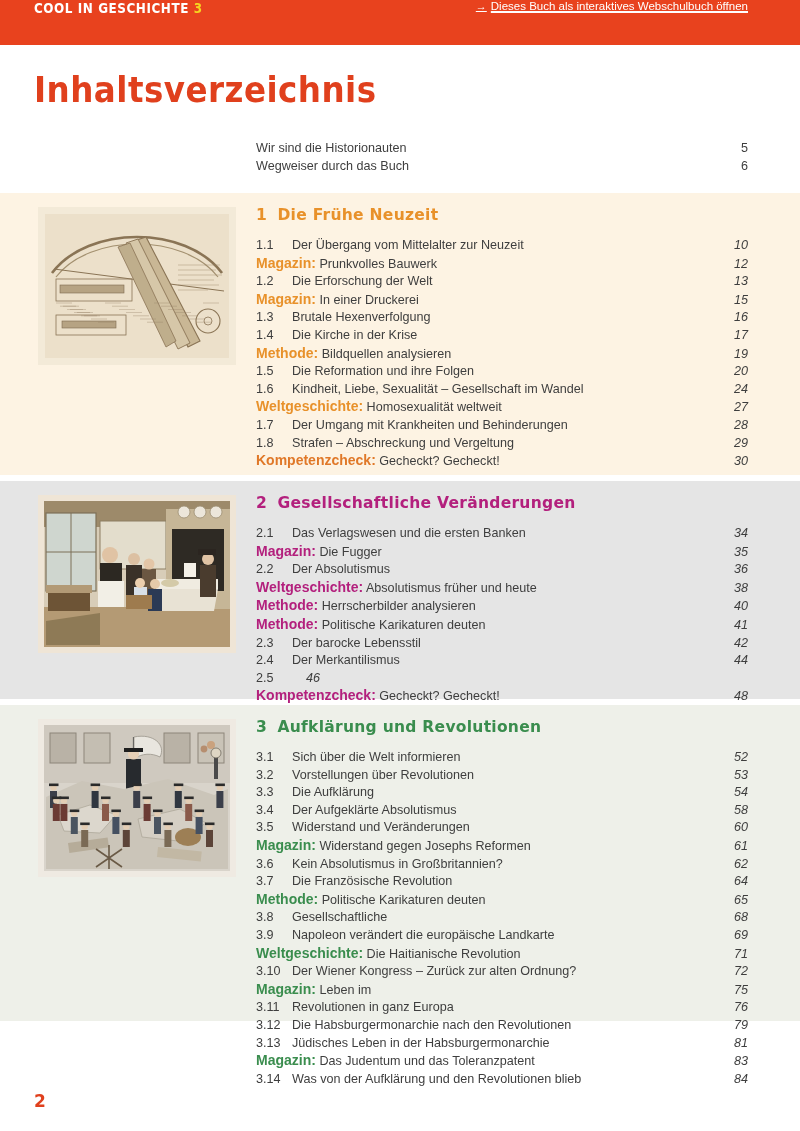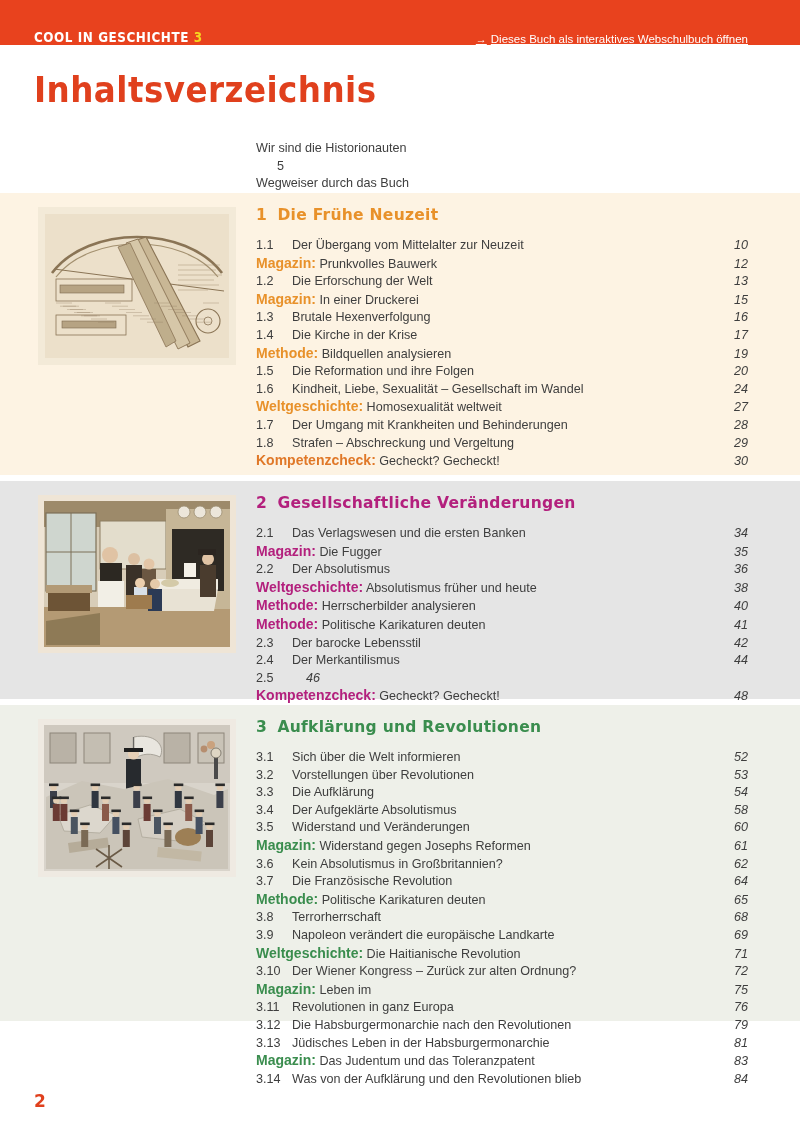--- a/index.html
+++ b/index.html
@@ -16,21 +16,21 @@
   }
 
   
   .topbar {
     position: absolute;
     top: 0; left: 0;
     width: 800px;
     height: 45px;
     background: #e8421e;
     display: flex;
-    align-items: flex-end;
+    align-items: flex-start;
     justify-content: space-between;
   }
   .brand {
     margin-left: 34px;
     color: #ffffff;
     font-family: "DejaVu Sans", sans-serif;
     font-weight: 700;
     font-size: 14.5px;
     letter-spacing: 0.6px;
     font-stretch: condensed;
@@ -80,21 +80,20 @@
     top: 140px;
     left: 256px;
     width: 492px;
   }
   .fm-row {
     display: flex;
     align-items: baseline;
     font-size: 12.6px;
     color: #3e3e3e;
     line-height: 17.5px;
-    flex-direction: column;
   }
   .fm-title { flex: 1 1 auto; }
   .fm-page  { flex: 0 0 auto; text-align: right; width: 28px; }
 
   
   .chapter {
     position: absolute;
     left: 0;
     width: 800px;
     box-sizing: border-box;
@@ -561,21 +560,21 @@
           <span class="idx">3.7</span>
           <span class="label">Die Französische Revolution</span>
           <span class="pg">64</span>
         </div>
         <div class="toc-row special">
           <span class="label"><span class="tagword" style="color:#3a8d4e">Methode:</span> <span>Politische Karikaturen deuten</span></span>
           <span class="pg">65</span>
         </div>
         <div class="toc-row">
           <span class="idx">3.8</span>
-          <span class="label">Terrorherrschaft</span>
+          <span class="label">Gesellschaftliche</span>
           <span class="pg">68</span>
         </div>
         <div class="toc-row">
           <span class="idx">3.9</span>
           <span class="label">Napoleon verändert die europäische Landkarte</span>
           <span class="pg">69</span>
         </div>
         <div class="toc-row special">
           <span class="label"><span class="tagword" style="color:#3a8d4e">Weltgeschichte:</span> <span>Die Haitianische Revolution</span></span>
           <span class="pg">71</span>

